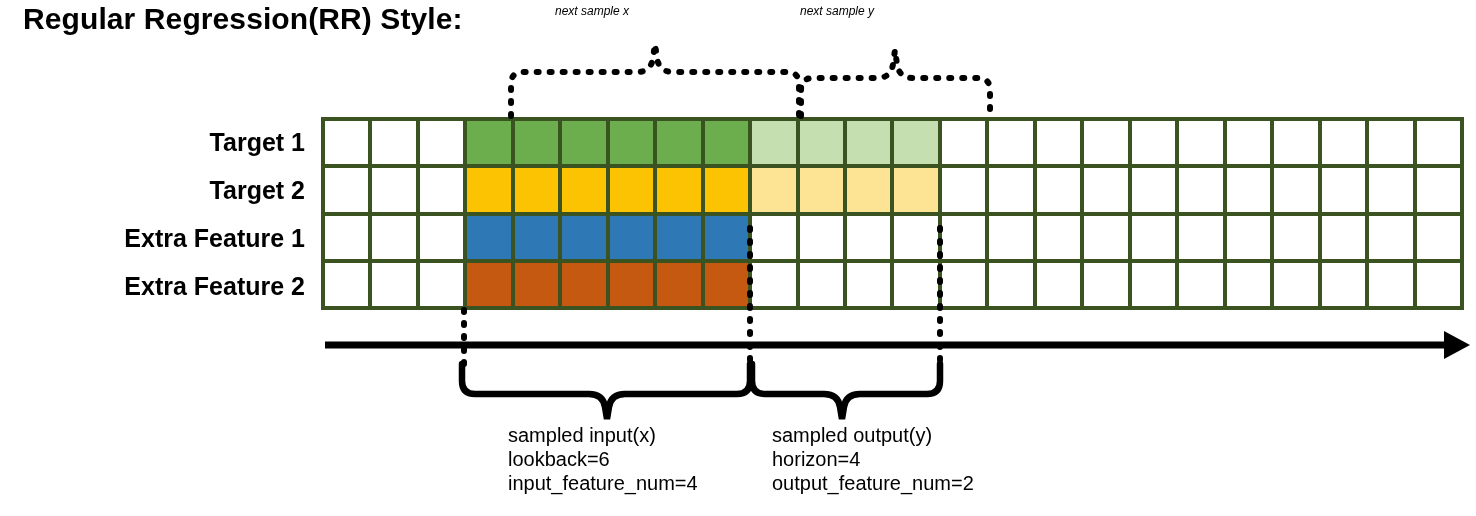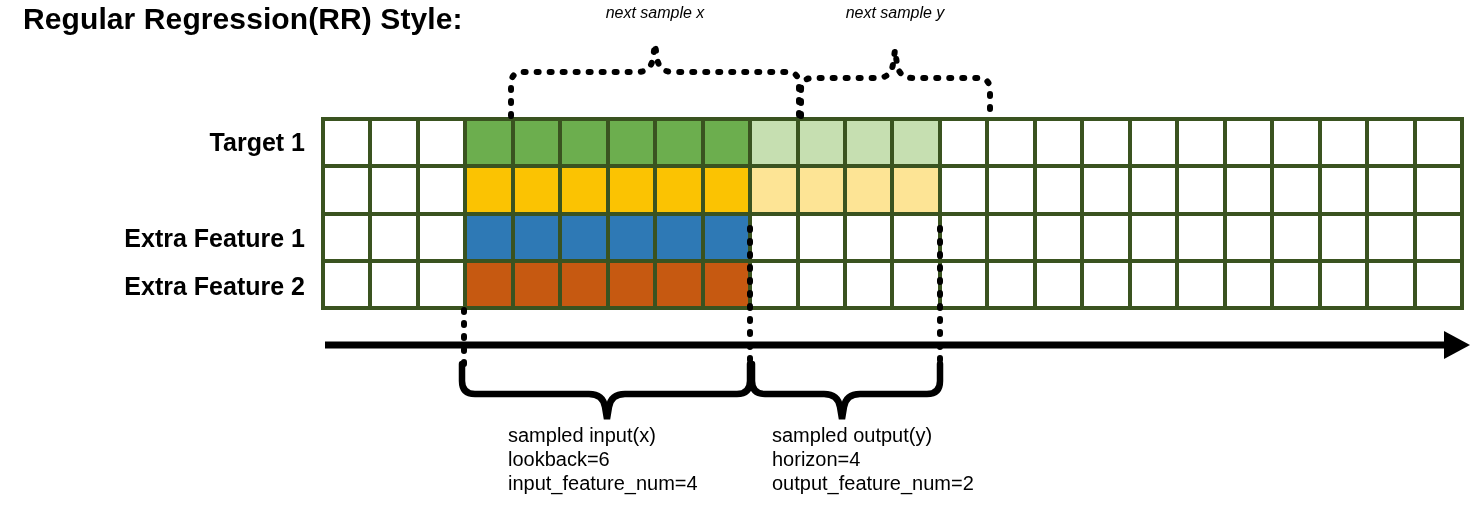--- a/index.html
+++ b/index.html
@@ -5,22 +5,22 @@
   html,body{margin:0;padding:0;background:#ffffff;}
   body{width:1476px;height:516px;overflow:hidden;
        font-family:"Liberation Sans","DejaVu Sans",sans-serif;color:#000;}
   #stage{position:relative;width:1476px;height:516px;}
 
   
   #title{position:absolute;left:23px;top:2px;font-size:30px;font-weight:700;
          letter-spacing:.1px;white-space:nowrap;}
 
   
-  .topnote{position:absolute;font-size:16px;font-style:italic;font-weight:500;
-           white-space:nowrap;text-align:center;}
+  .topnote{position:absolute;font-size:12px;font-style:italic;font-weight:500;
+           white-space:nowrap;}
   #note-x{left:555px;top:4px;width:200px;}
   #note-y{left:800px;top:4px;width:190px;}
 
   
   #overlay{position:absolute;left:0;top:0;width:1476px;height:516px;
            pointer-events:none;}
 
   
   .rowlabel{position:absolute;left:0;width:305px;text-align:right;
             font-size:25px;font-weight:700;white-space:nowrap;}
@@ -54,20 +54,21 @@
 <body>
 
 <div id="stage">
 
   <div id="title">Regular Regression(RR) Style:</div>
 
   <div class="topnote" id="note-x">next sample x</div>
   <div class="topnote" id="note-y">next sample y</div>
 
   <div class="rowlabel" style="top:128px">Target 1</div>
+  <div class="rowlabel" style="top:176px">Target 2</div>
   <div class="rowlabel" style="top:224px">Extra Feature 1</div>
   <div class="rowlabel" style="top:272px">Extra Feature 2</div>
 
   <div id="grid" style="background: rgb(58, 83, 32);">
       <div class="cell"></div>
       <div class="cell"></div>
       <div class="cell"></div>
       <div class="cell c-green"></div>
       <div class="cell c-green"></div>
       <div class="cell c-green"></div>

